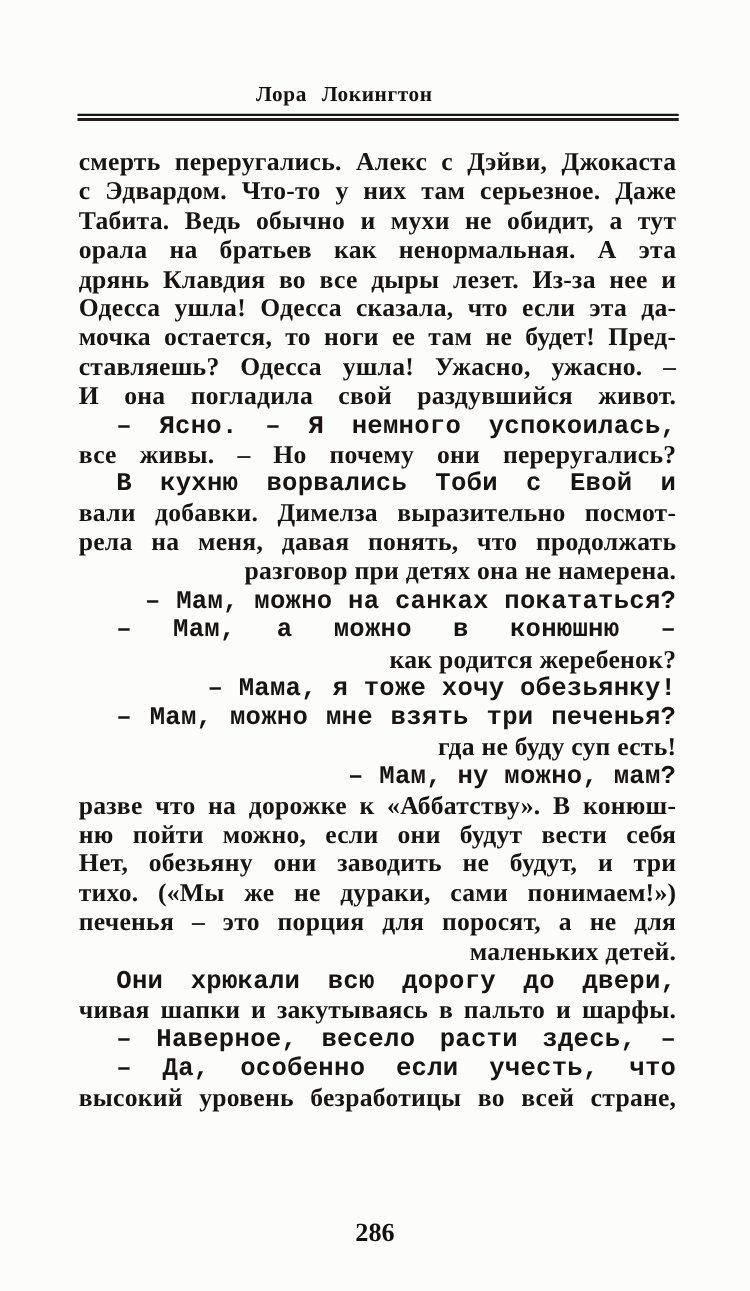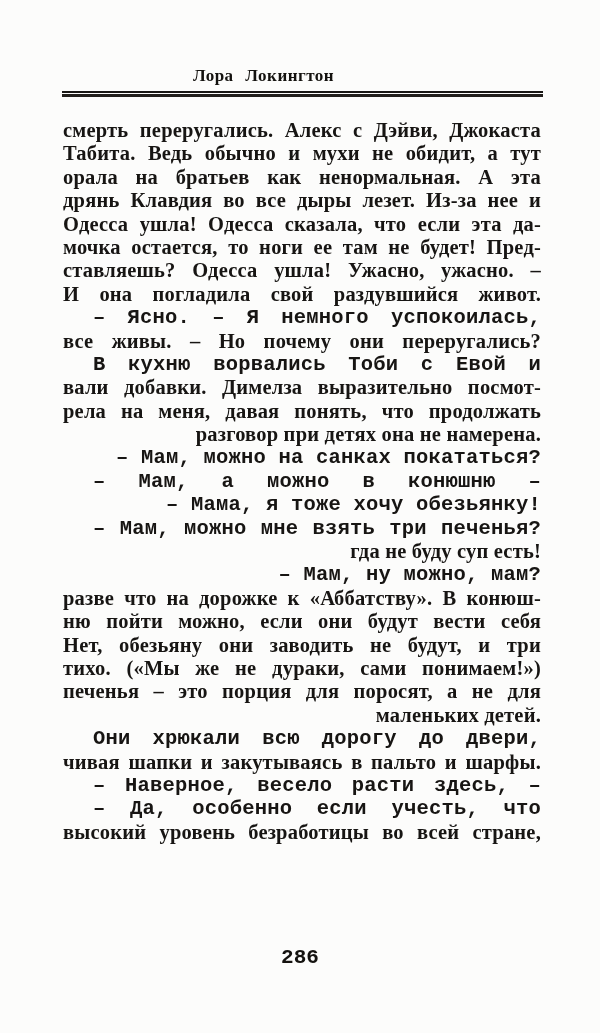--- a/index.html
+++ b/index.html
@@ -10,21 +10,21 @@
   }
   .page {
     position: relative;
     width: 600px; height: 1033px;
     background: #fcfcfb;
     color: #171513;
     overflow: hidden;
   }
   .running-header {
     position: absolute;
-    top: 66px; left: 4px; width: 519px;
+    top: 66px; left: 16px; width: 519px;
     text-align: center;
     font-size: 17px;
     font-weight: 700;
     letter-spacing: 0.5px;
     word-spacing: 7px;
     color: #14120f;
   }
   .header-rule {
     position: absolute;
     top: 91px; left: 62px; width: 481px; height: 6px;
@@ -42,51 +42,52 @@
     font-weight: 700;
     line-height: 23.4px;
     letter-spacing: 0.2px;
     color: #171513;
   }
   .line { height: 23.4px; overflow: hidden; text-align: right; }
   .line.jl { text-align: justify; text-align-last: justify; }
   .line.ind { text-indent: 30px; font-family: Liberation Mono, monospace; }
   .page-number {
     position: absolute;
-    top: 946px; left: 0; width: 600px;
+    top: 974px; left: 0; width: 600px;
     text-align: center;
     font-size: 21px;
     font-weight: 700;
     color: #14120f;
-    font-family: Liberation Mono, monospace;
   }
 </style>
 </head>
 <body>
 
 <div class="page">
   <div class="running-header">Лора Локингтон</div>
   <div class="header-rule"></div>
   <div class="textblock">
       <div class="line jl">смерть переругались. Алекс с Дэйви, Джокаста</div>
+      <div class="line jl">с Эдвардом. Что-то у них там серьезное. Даже</div>
       <div class="line jl">Табита. Ведь обычно и мухи не обидит, а тут</div>
       <div class="line jl">орала на братьев как ненормальная. А эта</div>
       <div class="line jl">дрянь Клавдия во все дыры лезет. Из-за нее и</div>
       <div class="line jl">Одесса ушла! Одесса сказала, что если эта да-</div>
       <div class="line jl">мочка остается, то ноги ее там не будет! Пред-</div>
       <div class="line jl">ставляешь? Одесса ушла! Ужасно, ужасно. –</div>
       <div class="line jl">И она погладила свой раздувшийся живот.</div>
       <div class="line jl ind">– Ясно. – Я немного успокоилась, главное –</div>
       <div class="line jl">все живы. – Но почему они переругались?</div>
       <div class="line jl ind">В кухню ворвались Тоби с Евой и потребо-</div>
       <div class="line jl">вали добавки. Димелза выразительно посмот-</div>
       <div class="line jl">рела на меня, давая понять, что продолжать</div>
       <div class="line">разговор при детях она не намерена.</div>
       <div class="line ind">– Мам, можно на санках покататься?</div>
       <div class="line jl ind">– Мам, а можно в конюшню – смотреть,</div>
+      <div class="line">как родится жеребенок?</div>
       <div class="line ind">– Мама, я тоже хочу обезьянку!</div>
       <div class="line jl ind">– Мам, можно мне взять три печенья? Я то-</div>
       <div class="line">гда не буду суп есть!</div>
       <div class="line ind">– Мам, ну можно, мам?</div>
       <div class="line jl">разве что на дорожке к «Аббатству». В конюш-</div>
       <div class="line jl">ню пойти можно, если они будут вести себя</div>
       <div class="line jl">Нет, обезьяну они заводить не будут, и три</div>
       <div class="line jl">тихо. («Мы же не дураки, сами понимаем!»)</div>
       <div class="line jl">печенья – это порция для поросят, а не для</div>
       <div class="line">маленьких детей.</div>

